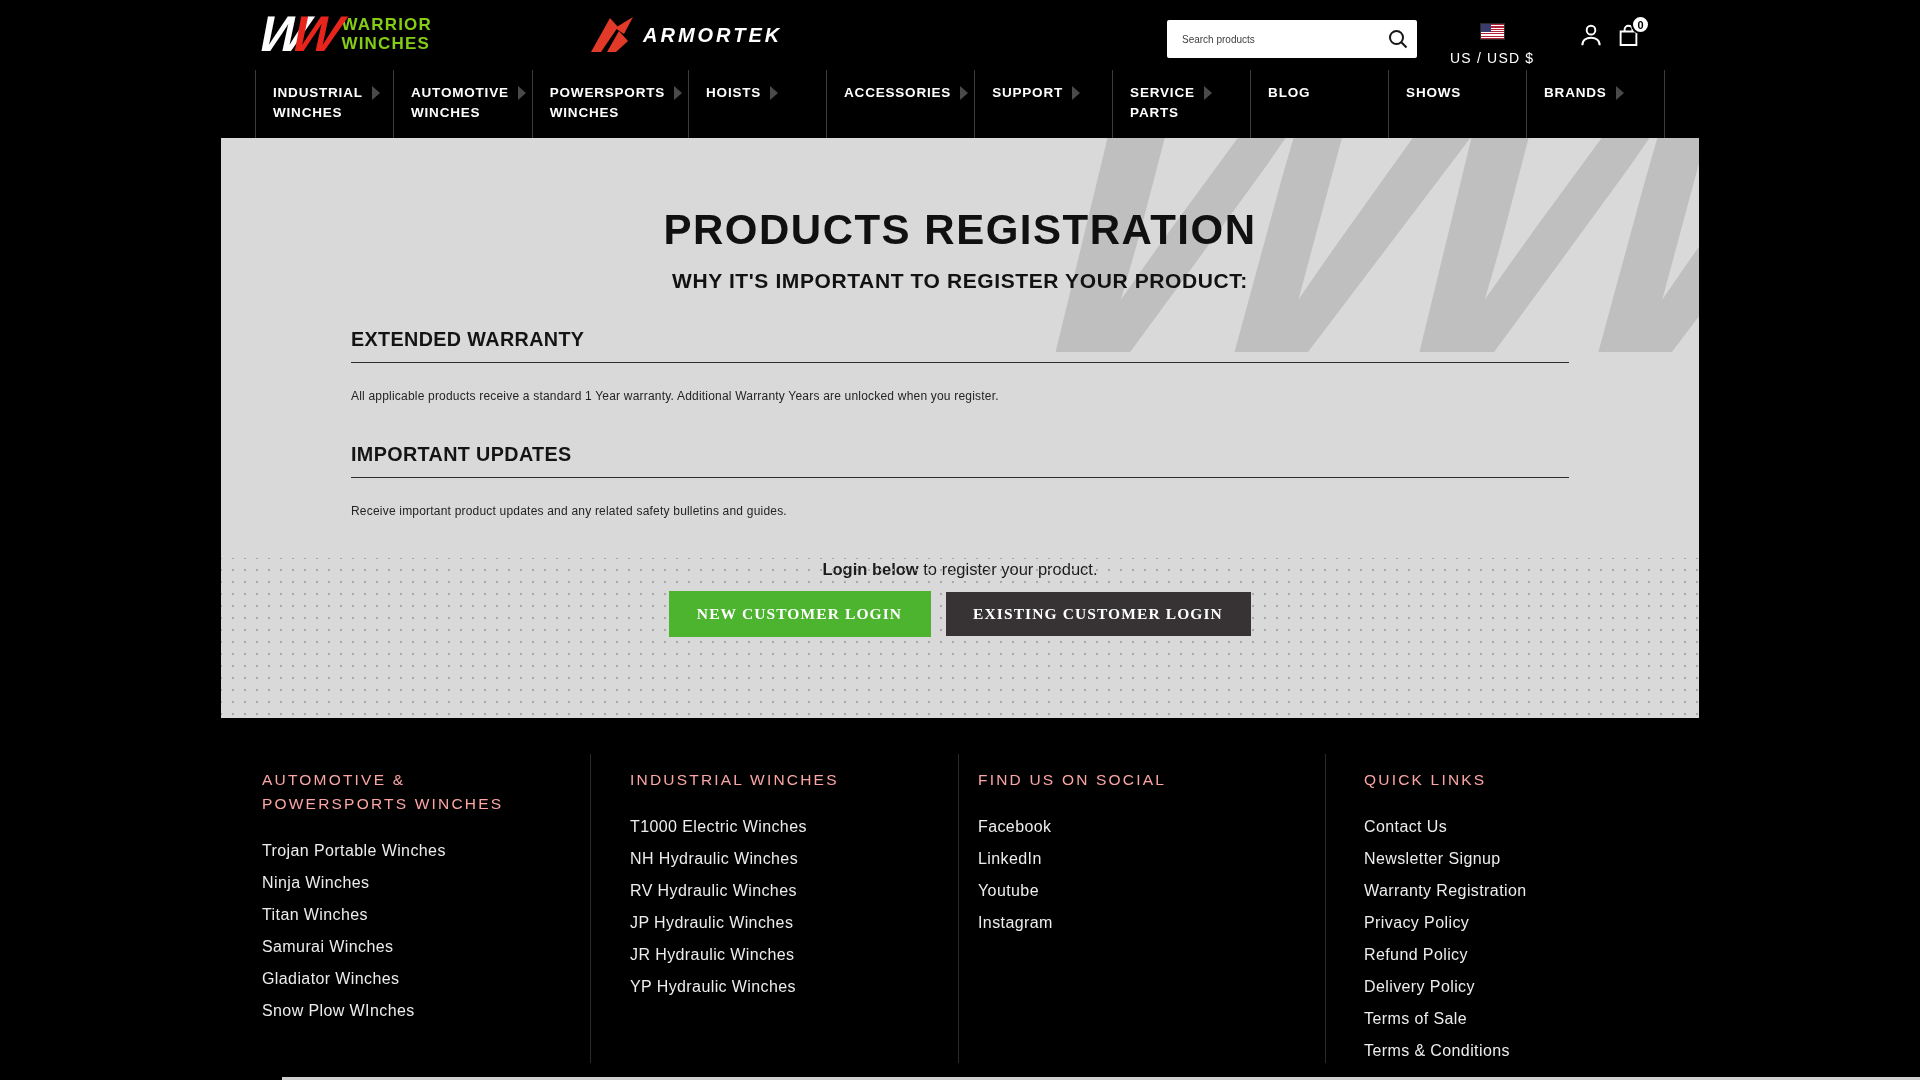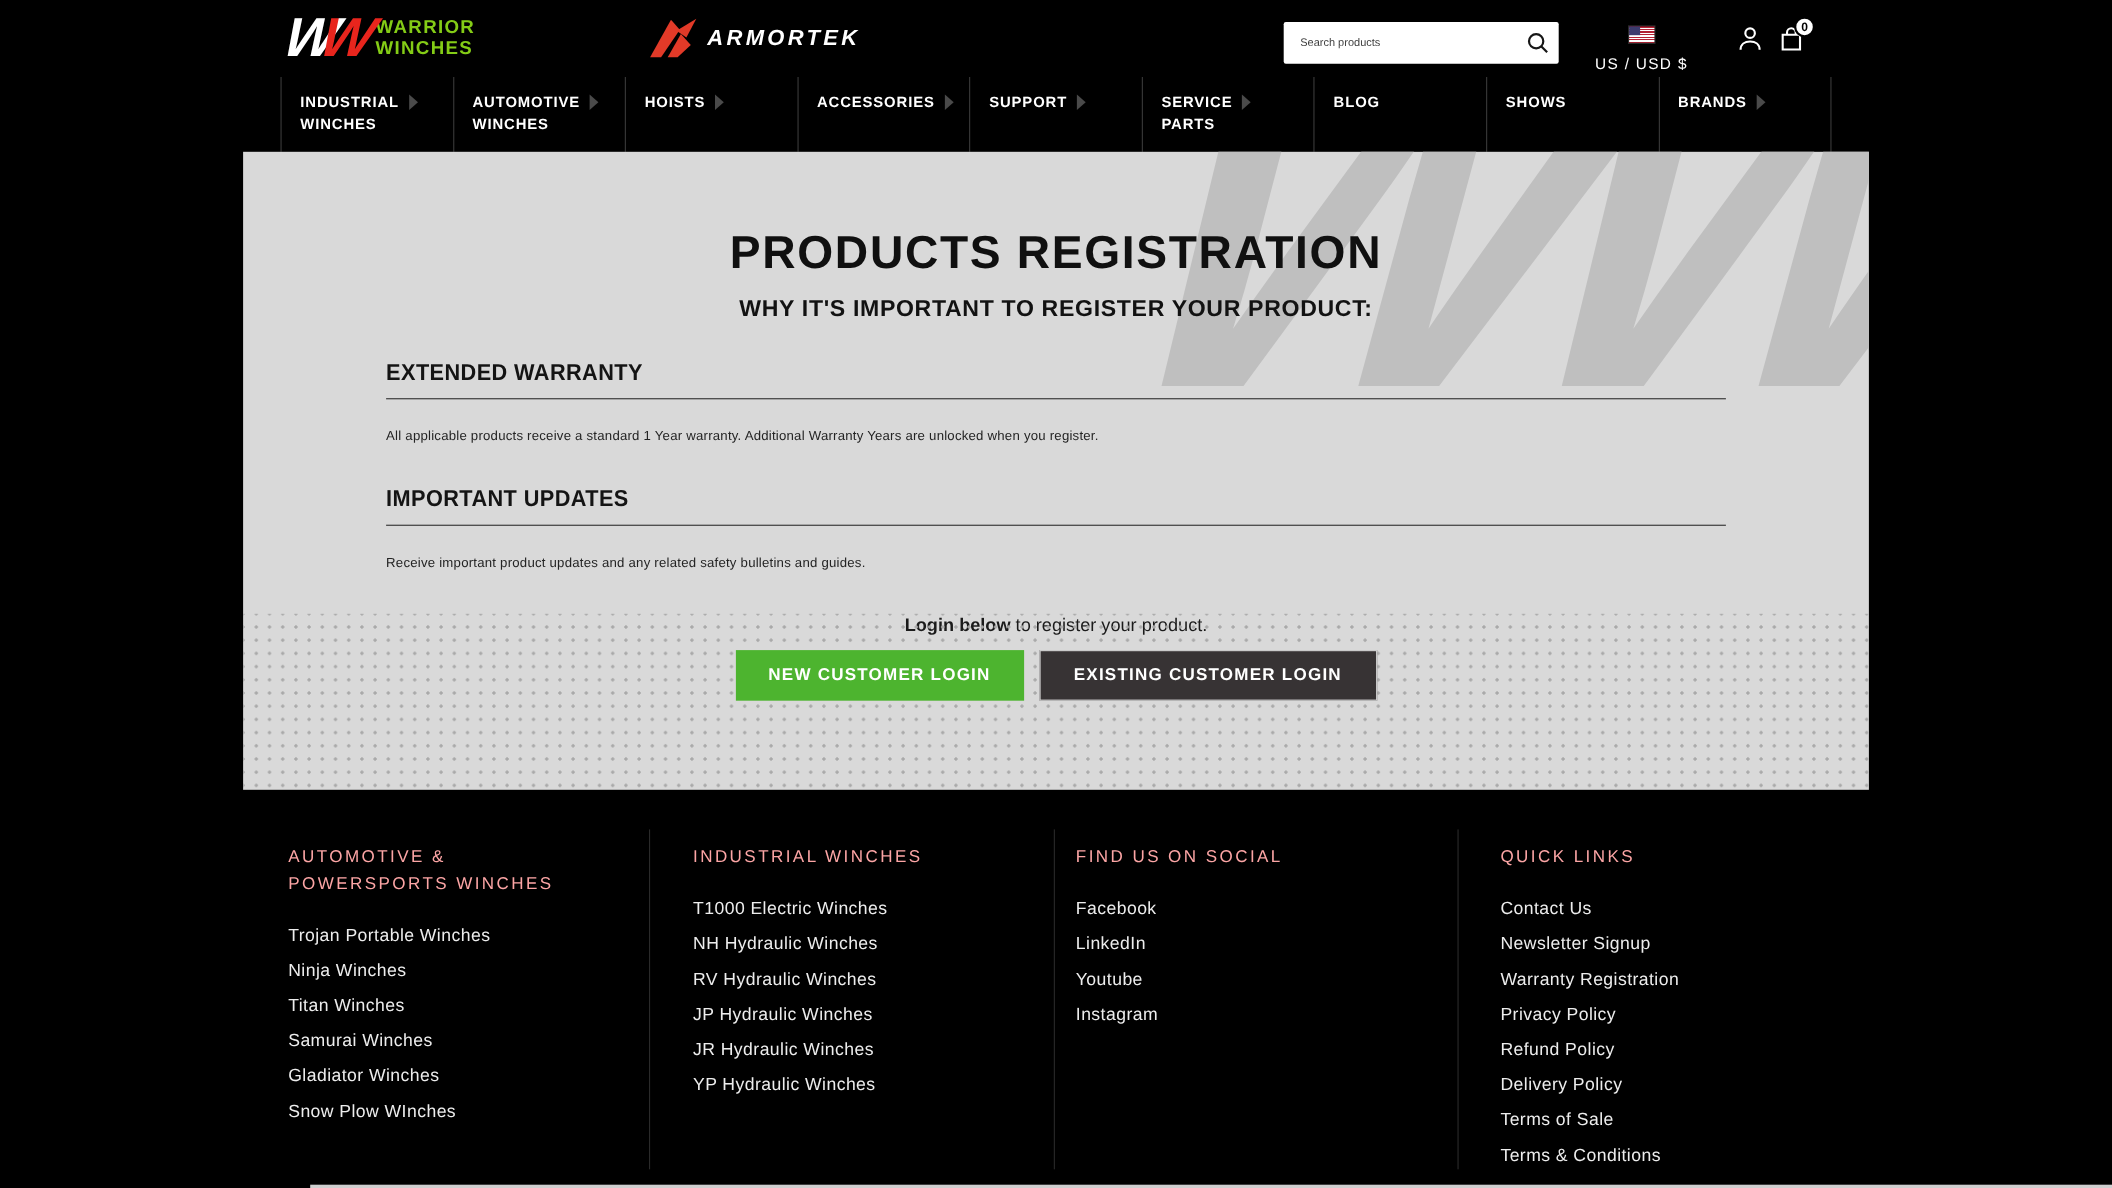--- a/index.html
+++ b/index.html
@@ -46,21 +46,21 @@
   .sec-head { font-size:21px; font-weight:800; letter-spacing:.4px; color:#141414; transform:scaleX(.94); transform-origin:left; }
   .sec-rule { border:0; border-top:1px solid #2e2e2e; margin-top:11px; }
   .sec-body { margin-top:26px; font-size:12px; color:#242424; letter-spacing:.2px; }
   .sec2 { margin-top:39px; }
   .login-line { position:relative; text-align:center; margin-top:42px; font-size:16.5px; color:#1b1b1b; }
   .login-line b { font-weight:700; }
   .dots-band { position:absolute; left:0; bottom:0; width:100%; height:160px;
     background-image:radial-gradient(circle,#a9a9a9 1.3px,transparent 1.5px);
     background-size:12px 12px; background-position:6px 6px; }
   .btn-row { position:absolute; left:0; top:33px; width:100%; display:flex; justify-content:center; gap:14px; }
-  .btn { height:46px; border:0; color:#fff; font-family:Liberation Sans, sans-serif; font-size:15.5px; font-weight:800; letter-spacing:1.1px; cursor:pointer; }
+  .btn { height:46px; border:0; color:#fff; font-family:Liberation Serif, serif; font-size:15.5px; font-weight:800; letter-spacing:1.1px; cursor:pointer; }
   .btn-green { width:262px; background:#4db42f; }
   .btn-dark { width:307px; background:#373334; border:1px solid #d9d9d9; }
   
   .footer-cols { position:absolute; left:221px; top:754px; width:1478px; height:309px; display:flex; }
   .fcol { height:100%; }
   .fcol + .fcol { border-left:1px solid #2a2a2a; }
   .fcol1 { width:369px; padding-left:41px; }
   .fcol2 { width:368px; padding-left:39px; }
   .fcol3 { width:367px; padding-left:19px; }
   .fcol4 { width:374px; padding-left:38px; }
@@ -139,20 +139,24 @@
   <div class="nav-inner">
     <div class="nav-item">
       <span class="nav-label">INDUSTRIAL WINCHES</span>
       <span class="nav-arrow"></span>
     </div>
     <div class="nav-item">
       <span class="nav-label">AUTOMOTIVE WINCHES</span>
       <span class="nav-arrow"></span>
     </div>
     <div class="nav-item">
+      <span class="nav-label">POWERSPORTS WINCHES</span>
+      <span class="nav-arrow"></span>
+    </div>
+    <div class="nav-item">
       <span class="nav-label oneword">HOISTS</span>
       <span class="nav-arrow"></span>
     </div>
     <div class="nav-item">
       <span class="nav-label">ACCESSORIES</span>
       <span class="nav-arrow"></span>
     </div>
     <div class="nav-item">
       <span class="nav-label oneword">SUPPORT</span>
       <span class="nav-arrow"></span>

